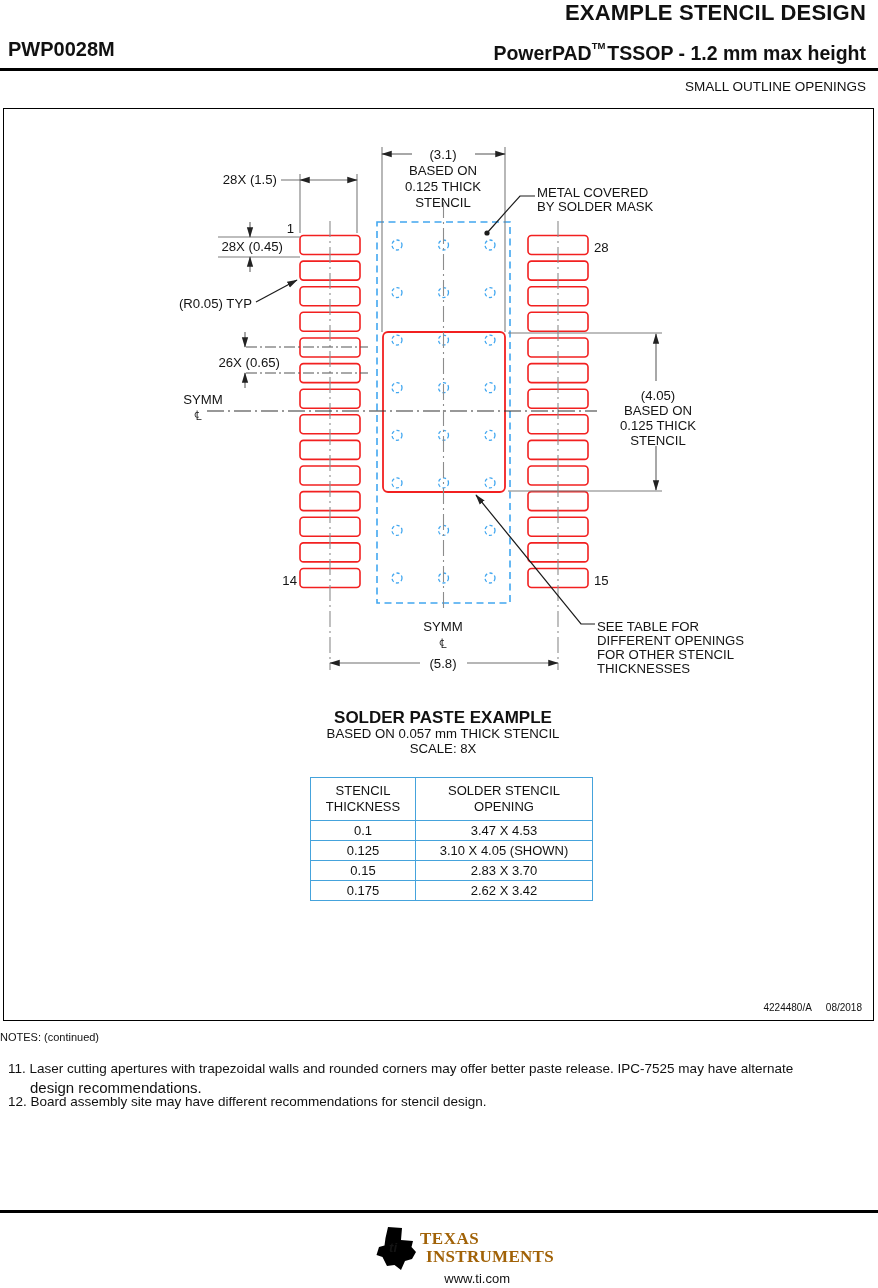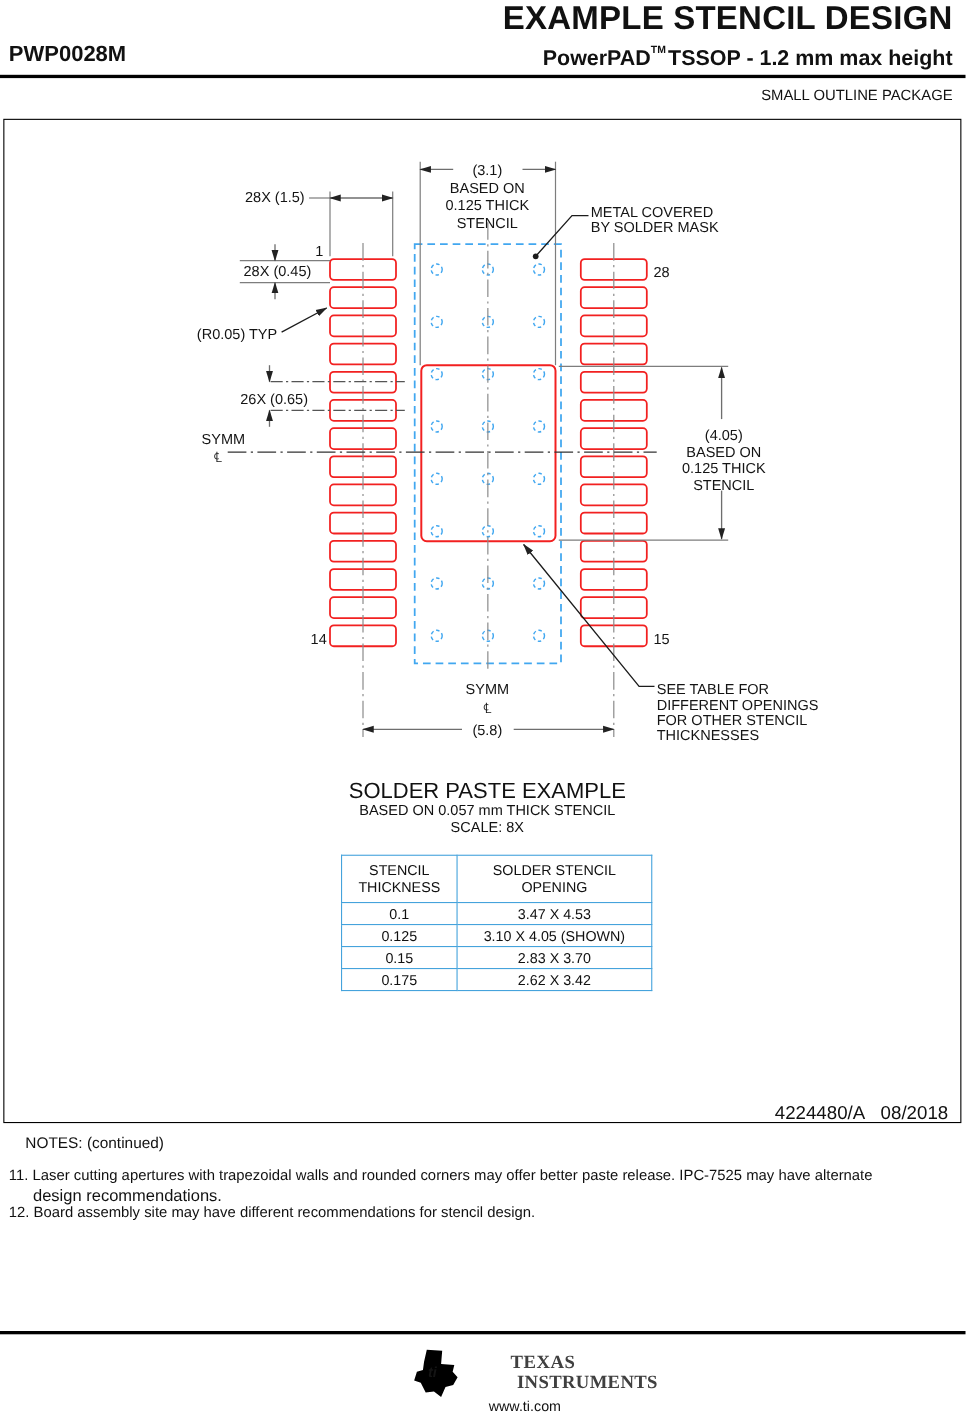--- a/index.html
+++ b/index.html
@@ -1,67 +1,67 @@
 <!DOCTYPE html>
 <html><head>
 <meta charset="utf-8">
 <style>
   html,body{margin:0;padding:0;background:#ffffff;}
   #page{position:relative;width:878px;height:1288px;background:#fff;overflow:hidden;
         font-family:"Liberation Sans",sans-serif;color:#111;}
   .abs{position:absolute;}
   
-  .doc-title{top:0px;right:12px;font-size:30px;font-weight:bold;letter-spacing:.2px;}
+  .doc-title{top:0px;right:12px;font-size:22px;font-weight:bold;letter-spacing:.2px;}
   .part-number{top:38px;left:8px;font-size:20px;font-weight:bold;}
   .subtitle{top:42px;right:12px;font-size:19.5px;font-weight:bold;}
   .subtitle sup{font-size:9.5px;font-weight:bold;vertical-align:top;position:relative;top:-2px;margin-right:2px;}
   .header-rule{top:68px;left:0;width:878px;height:3px;background:#000;}
   .package-type{top:79px;right:12px;font-size:13.5px;}
   
   .frame{top:108px;left:3px;width:869px;height:911px;border:1.6px solid #000;}
   svg text{font-family:"Liberation Sans",sans-serif;font-size:13.2px;fill:#141414;}
   
   .caption{top:708px;left:143px;width:600px;text-align:center;line-height:1.12;}
-  .caption .c1{font-size:20px;}
+  .caption .c1{font-size:17px;font-weight:bold;}
   .caption .c2,.caption .c3{font-size:13.2px;}
   
   .stencil-table{top:777px;left:310px;border-collapse:collapse;table-layout:fixed;}
   .stencil-table td,.stencil-table th{border:1.4px solid #45a3dc;font-weight:normal;
       font-size:13px;text-align:center;padding:0;color:#111;background:#fff;}
   .stencil-table th{height:42px;line-height:1.25;}
   .stencil-table td{height:19px;margin-left:12px;}
   .col-thickness{width:104px;}
   .col-opening{width:176px;}
   
-  .doc-number{top:1002px;right:16px;font-size:17px;}
+  .doc-number{top:1002px;right:16px;font-size:10px;}
   .doc-number span{margin-left:14px;}
   
-  .notes-heading{top:1031px;left:23px;font-size:14px;}
+  .notes-heading{top:1031px;left:0;font-size:11px;}
   .note-line1{top:1061px;left:8px;font-size:13.5px;}
   .note-line2{top:1079px;left:30px;font-size:15px;}
   .note-line3{top:1094px;left:8px;font-size:13.5px;}
   
   .footer-rule{top:1210px;left:0;width:878px;height:3px;background:#000;}
   .ti-logo{top:1226px;left:375px;width:200px;height:46px;}
   .ti-name{position:absolute;left:45px;top:4px;font-family:"Liberation Serif",serif;
-           font-weight:bold;color:#404040;line-height:1;margin-left:44px;}
+           font-weight:bold;color:#a16207;line-height:1;}
   .ti-name .t1{font-size:17px;letter-spacing:.5px;}
   .ti-name .t2{font-size:17px;letter-spacing:.3px;margin-left:6px;margin-top:1px;text-align:center;}
   .ti-url{top:1271px;left:375px;width:135px;text-align:right;font-size:13px;}
 </style>
 </head>
 <body>
 
 <div id="page">
 
   <div class="abs doc-title">EXAMPLE STENCIL DESIGN</div>
   <div class="abs part-number">PWP0028M</div>
   <div class="abs subtitle"><span>PowerPAD</span><sup>TM</sup><span>TSSOP - 1.2 mm max height</span></div>
   <div class="abs header-rule"></div>
-  <div class="abs package-type">SMALL OUTLINE PACKAGE</div>
+  <div class="abs package-type">SMALL OUTLINE OPENINGS</div>
 
   <div class="abs frame"></div>
 
   <svg id="drawing" class="abs" style="left:0;top:0" width="878" height="1288" viewBox="0 0 878 1288">
     <defs>
       <marker id="arr" viewBox="0 0 10 7" refX="9.3" refY="3.5" markerWidth="10.5" markerHeight="7.5" orient="auto-start-reverse" markerUnits="userSpaceOnUse">
         <path d="M0,0.5 L10,3.5 L0,6.5 Z" fill="#222"></path>
       </marker>
     </defs>
 

